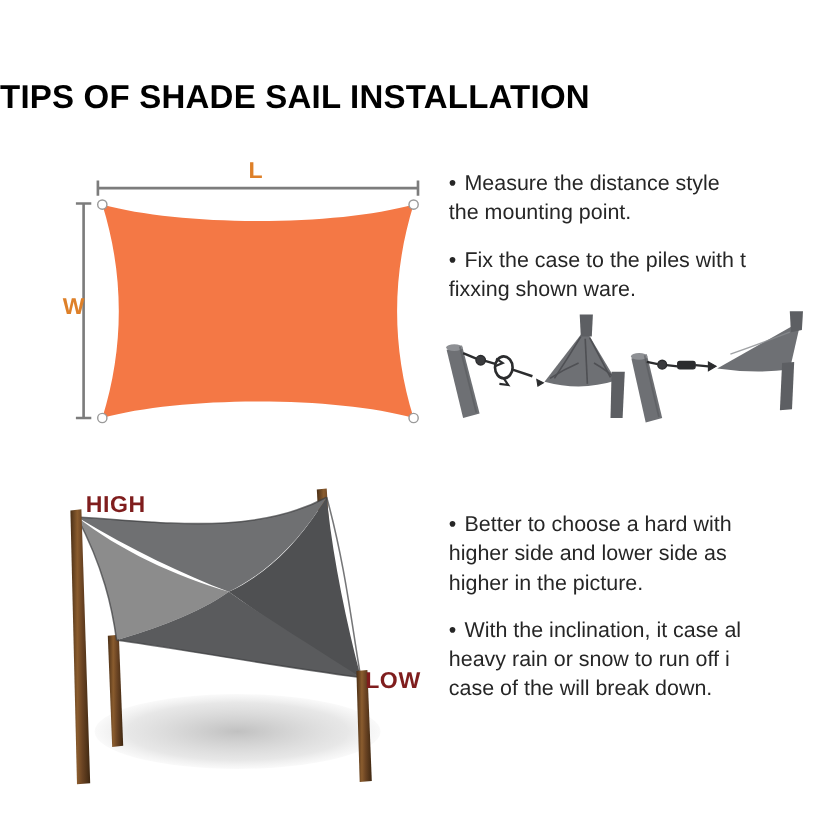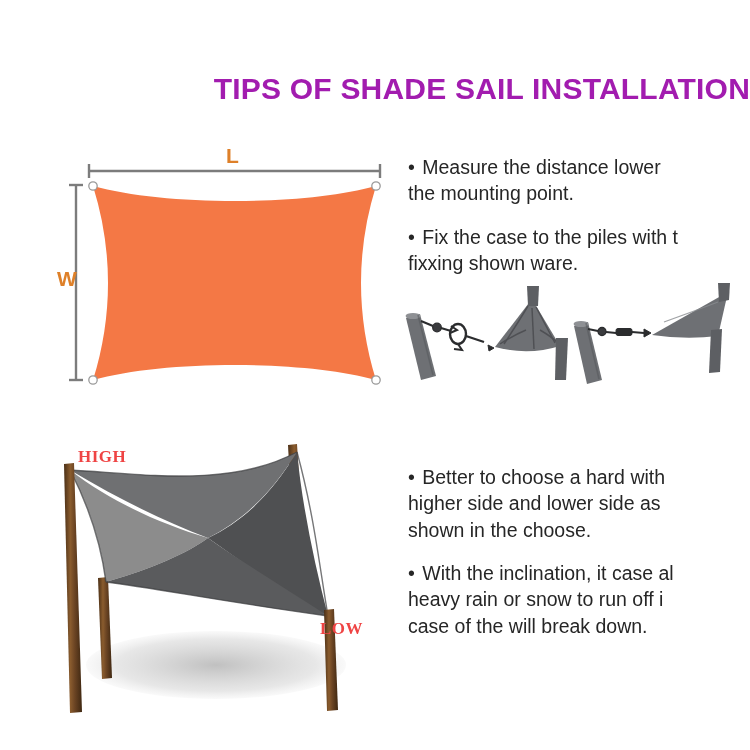--- a/index.html
+++ b/index.html
@@ -18,25 +18,25 @@
     background: #ffffff;
     overflow: hidden;
   }
 
   
   .title {
     position: absolute;
     top: 72px;
     left: 0;
     width: 750px;
-    text-align: right;
+    text-align: left;
     font-size: 30px;
     font-weight: bold;
     letter-spacing: 0.2px;
-    color: #a21caf;
+    color: #000000;
     font-family: "Liberation Sans", "DejaVu Sans", sans-serif;
     white-space: nowrap;
   }
 
   
   .panel-top {
     position: absolute;
     left: 0;
     top: 140px;
     width: 750px;
@@ -96,29 +96,29 @@
     position: absolute;
     left: 400px;
     top: 140px;
     width: 350px;
     height: 115px;
   }
 
   
   .hl-label {
     position: absolute;
-    color: #ef4444;
+    color: #7f1d1d;
     font-weight: bold;
-    font-size: 17px;
-    font-family: Liberation Serif, serif;
+    font-size: 21px;
+    font-family: Liberation Sans, sans-serif;
     line-height: 1;
     letter-spacing: 0.5px;
   }
   .label-high { left: 58px; top: 18px; }
-  .label-low  { left: 300px; top: 178px; margin-top: 12px; }
+  .label-low  { left: 312px; top: 178px; }
 
   .sail-sculpture {
     position: absolute;
     left: 20px;
     top: 0;
     width: 390px;
     height: 300px;
   }
   svg { display: block; }
 </style>
@@ -160,21 +160,21 @@
           <circle cx="33" cy="46" r="4.2" fill="#ffffff" stroke="#9a9a9a" stroke-width="1.3"></circle>
           <circle cx="316" cy="46" r="4.2" fill="#ffffff" stroke="#9a9a9a" stroke-width="1.3"></circle>
           <circle cx="33" cy="240" r="4.2" fill="#ffffff" stroke="#9a9a9a" stroke-width="1.3"></circle>
           <circle cx="316" cy="240" r="4.2" fill="#ffffff" stroke="#9a9a9a" stroke-width="1.3"></circle>
         </g>
       </svg>
     </div>
 
     <div class="text-col text-col-1">
       <p class="bullet-para">
-        <span class="bline"><span class="bdot">•</span>&nbsp;<span>Measure the distance lower</span></span>
+        <span class="bline"><span class="bdot">•</span>&nbsp;<span>Measure the distance style</span></span>
         <span class="bline"><span>the mounting point.</span></span>
       </p>
       <p class="bullet-para">
         <span class="bline"><span class="bdot">•</span>&nbsp;<span>Fix the case to the piles with t</span></span>
         <span class="bline"><span>fixxing shown ware.</span></span>
       </p>
     </div>
 
     <div class="hardware-strip">
       <svg width="350" height="115" viewBox="0 0 350 115">
@@ -306,21 +306,21 @@
           <path d="M 44 34 L 54 33 L 62 282 L 50 283 Z" fill="url(#poleGrad)"></path>
           <path d="M 304 180 L 314 179 L 318 280 L 307 281 Z" fill="url(#poleGrad)"></path>
         </g>
       </svg>
     </div>
 
     <div class="text-col text-col-2">
       <p class="bullet-para">
         <span class="bline"><span class="bdot">•</span>&nbsp;<span>Better to choose a hard with</span></span>
         <span class="bline"><span>higher side and lower side as</span></span>
-        <span class="bline"><span>shown in the choose.</span></span>
+        <span class="bline"><span>higher in the picture.</span></span>
       </p>
       <p class="bullet-para">
         <span class="bline"><span class="bdot">•</span>&nbsp;<span>With the inclination, it case al</span></span>
         <span class="bline"><span>heavy rain or snow to run off i</span></span>
         <span class="bline"><span>case of the will break down.</span></span>
       </p>
     </div>
   </div>
 
 </div>

